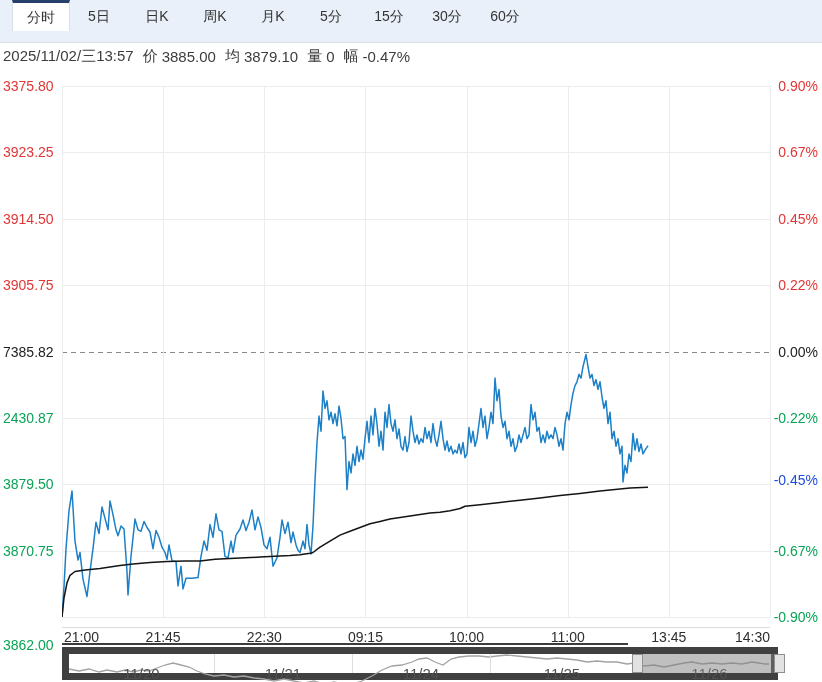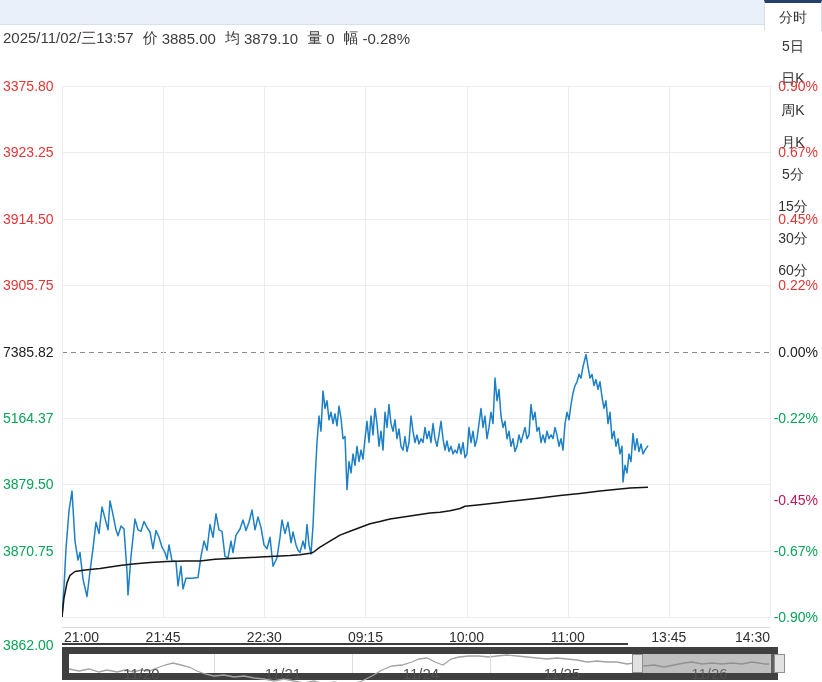--- a/index.html
+++ b/index.html
@@ -3,22 +3,22 @@
 <meta charset="utf-8">
 <style>
   html,body { margin:0; padding:0; }
   body {
     width:822px; height:682px; position:relative; overflow:hidden;
     background:#ffffff; font-family:"Liberation Sans", sans-serif;
     -webkit-font-smoothing:antialiased;
   }
   
   .tabbar {
-    height:25px; background:#eaf0f9; border-bottom:1px solid #d9dfe9;
-    display:flex; align-items:flex-end; padding-left:12px; box-sizing:border-box;flex-direction:column;
+    height:43px; background:#eaf0f9; border-bottom:1px solid #d9dfe9;
+    display:flex; align-items:flex-start; padding-left:12px; box-sizing:border-box;
   }
   .tab {
     width:58px; text-align:center; font-size:14px; color:#333;
     line-height:32px; cursor:pointer; box-sizing:border-box; white-space:nowrap;
   }
   .tab.active {
     background:#fff; border-top:3px solid #24406b;
     border-left:1px solid #d9dfe9; border-right:1px solid #d9dfe9;
     line-height:28px; margin-bottom:-1px;
   }
@@ -82,45 +82,45 @@
 
 <div class="infobar">
   <span>2025/11/02/三13:57</span>
   <span class="lbl">价</span>
   <span>3885.00</span>
   <span class="lbl">均</span>
   <span>3879.10</span>
   <span class="lbl">量</span>
   <span>0</span>
   <span class="lbl">幅</span>
-  <span>-0.28%</span>
+  <span>-0.47%</span>
 </div>
 
 <div id="chart-area">
     <div class="hgrid" style="top: 26px;"></div>
     <div class="ylabel left" style="top: 17px; color: rgb(226, 54, 54);">3375.80</div>
     <div class="ylabel right" style="top: 17px; color: rgb(226, 54, 54);">0.90%</div>
     <div class="hgrid" style="top: 92.375px;"></div>
     <div class="ylabel left" style="top: 83.375px; color: rgb(226, 54, 54);">3923.25</div>
     <div class="ylabel right" style="top: 83.375px; color: rgb(226, 54, 54);">0.67%</div>
     <div class="hgrid" style="top: 158.75px;"></div>
     <div class="ylabel left" style="top: 149.75px; color: rgb(226, 54, 54);">3914.50</div>
     <div class="ylabel right" style="top: 149.75px; color: rgb(226, 54, 54);">0.45%</div>
     <div class="hgrid" style="top: 225.125px;"></div>
     <div class="ylabel left" style="top: 216.125px; color: rgb(226, 54, 54);">3905.75</div>
     <div class="ylabel right" style="top: 216.125px; color: rgb(226, 54, 54);">0.22%</div>
     <div class="zero-line" style="top: 291.5px;"></div>
     <div class="ylabel left" style="top: 282.5px; color: rgb(34, 34, 34);">7385.82</div>
     <div class="ylabel right" style="top: 282.5px; color: rgb(34, 34, 34);">0.00%</div>
     <div class="hgrid" style="top: 357.875px;"></div>
-    <div class="ylabel left" style="top: 348.875px; color: rgb(10, 163, 86);">5164.37</div>
+    <div class="ylabel left" style="top: 348.875px; color: rgb(10, 163, 86);">2430.87</div>
     <div class="ylabel right" style="top: 348.875px; color: rgb(10, 163, 86);">-0.22%</div>
     <div class="hgrid" style="top: 424.25px;"></div>
     <div class="ylabel left" style="top: 415.25px; color: rgb(10, 163, 86);">3879.50</div>
-    <div class="ylabel right" style="top: 431px; color: #be185d;">-0.45%</div>
+    <div class="ylabel right" style="top: 411px; color: #1d4ed8;">-0.45%</div>
     <div class="hgrid" style="top: 490.625px;"></div>
     <div class="ylabel left" style="top: 481.625px; color: rgb(10, 163, 86);">3870.75</div>
     <div class="ylabel right" style="top: 481.625px; color: rgb(10, 163, 86);">-0.67%</div>
     <div class="hgrid" style="top: 557px;"></div>
     <div class="ylabel left" style="top: 548px; color: rgb(10, 163, 86); margin-top: 28px;">3862.00</div>
     <div class="ylabel right" style="top: 548px; color: rgb(10, 163, 86);">-0.90%</div>
     <div class="vgrid" style="left: 62px;"></div>
     <div class="xlabel" style="left: 62px; transform: translateX(2px);">21:00</div>
     <div class="vgrid" style="left: 163.143px;"></div>
     <div class="xlabel" style="left: 163.143px; transform: translateX(-50%);">21:45</div>

